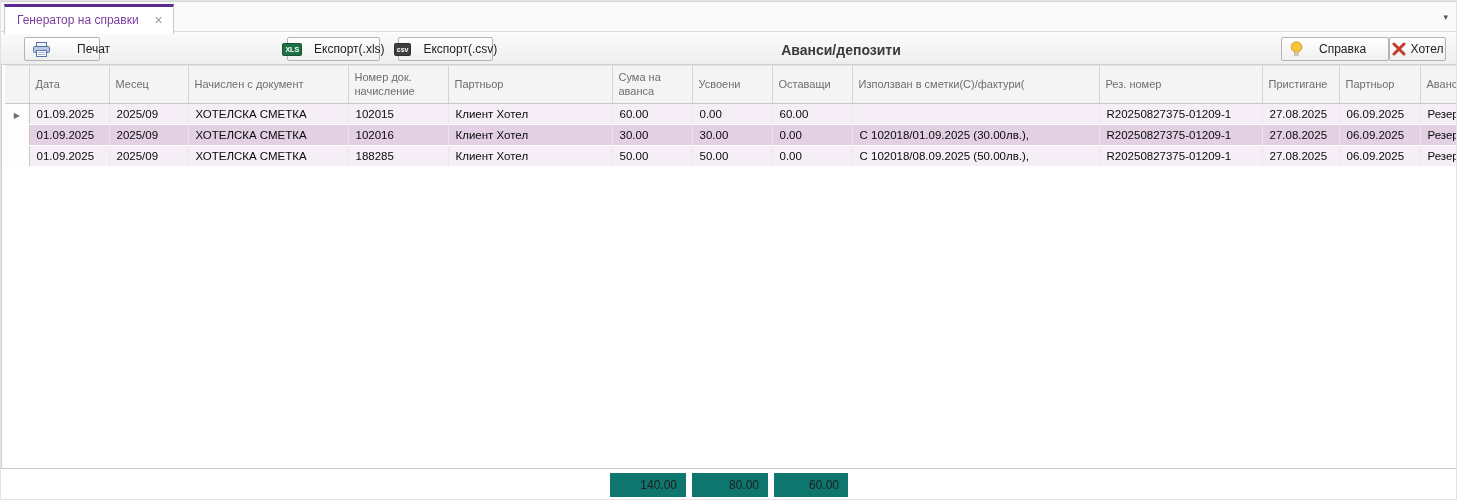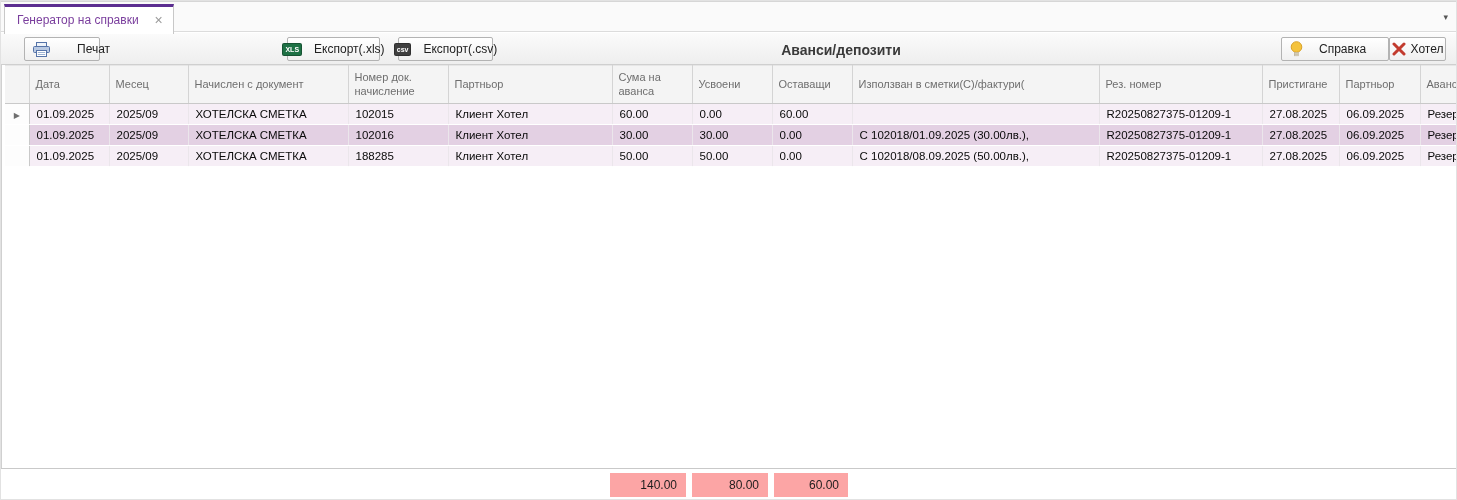--- a/index.html
+++ b/index.html
@@ -90,21 +90,21 @@
   td.c-ind { background:#fdfdfd !important; border-right:1px solid #c9c9c9; }
   .num { }
   .row-arrow { color:#6f6f6f; font-size:8px; line-height:1; }
 
   
   .grid-footer {
     position:absolute; top:467px; left:0; width:1457px; height:33px;
     background:#ffffff; border-top:1px solid #c9c9c9;
   }
   .total-box {
-    position:absolute; top:4px; height:24px; background:#fca5a5;
+    position:absolute; top:4px; height:24px; background:#0f766e;
     font-size:12px; color:#1d1d1d; text-align:right;
     line-height:24px; padding-right:9px;
   }
   .tb-advance   { left:609px; width:76px; }
   .tb-used      { left:691px; width:76px; }
   .tb-remaining { left:773px; width:74px; }
 </style>
 </head>
 <body>
 

